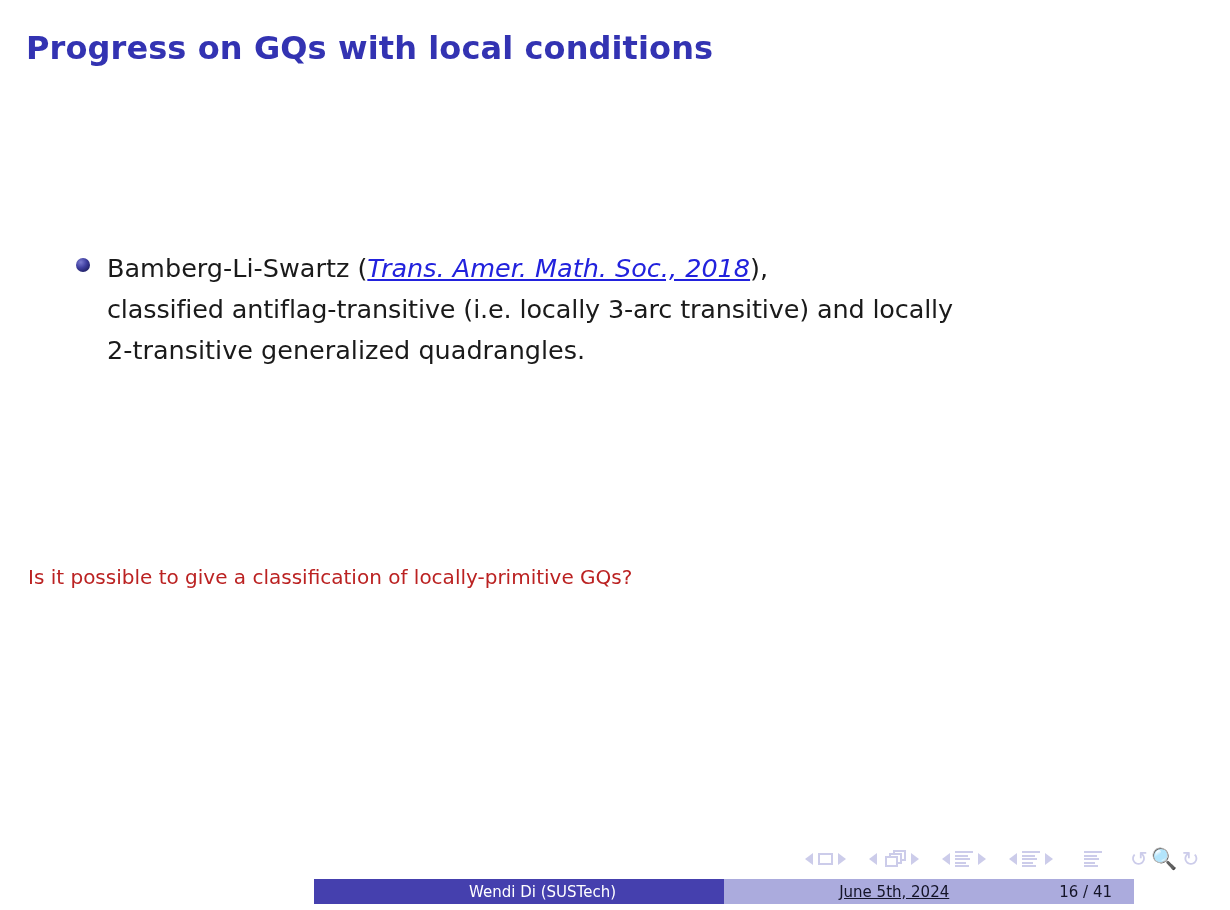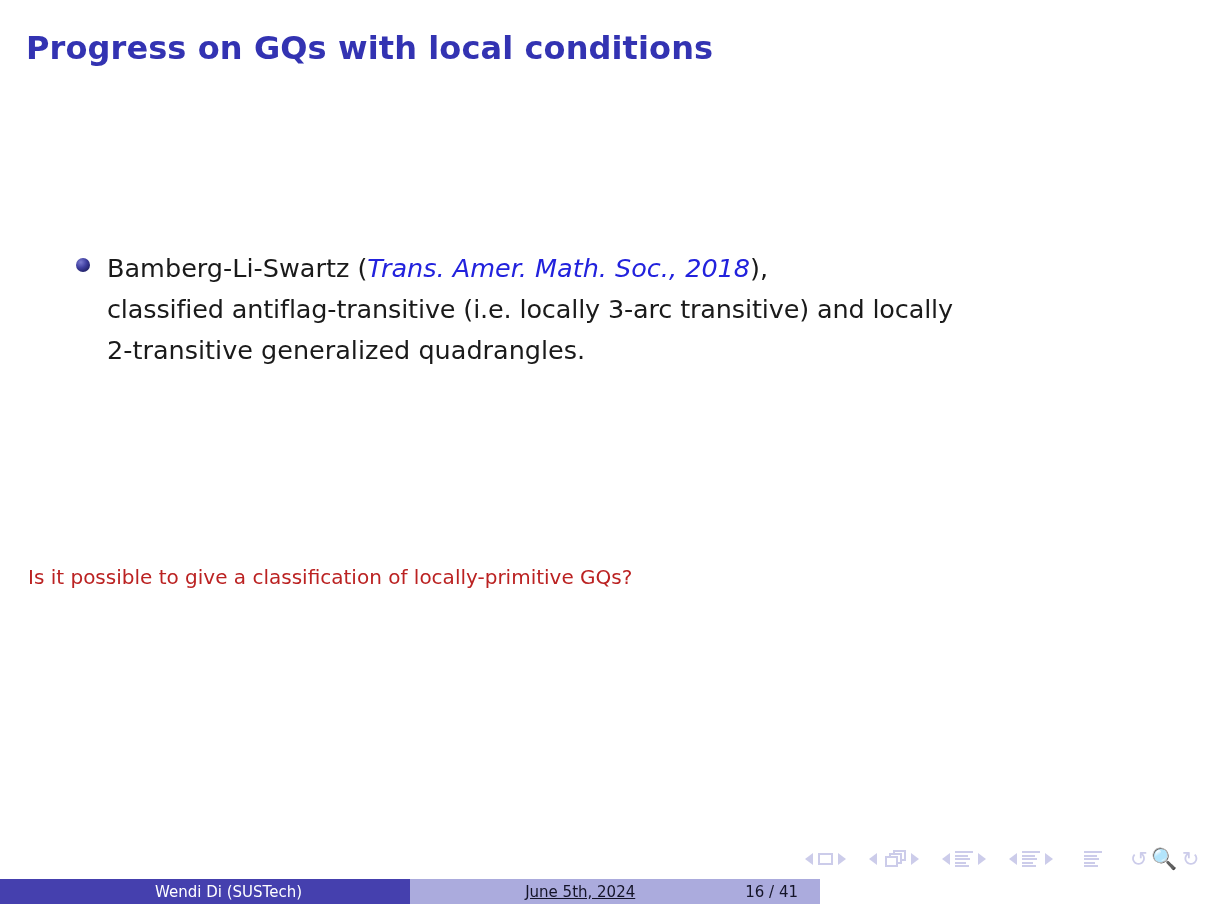--- a/index.html
+++ b/index.html
@@ -64,20 +64,21 @@
     font-size: 25.5px;
     line-height: 41px;
     color: #1a1a1a;
     white-space: nowrap;
   }
   .item-line.narrow { letter-spacing: -0.15px; }
 
   .journal {
     color: #2222DD;
     font-style: italic;
+    text-decoration: underline;
   }
 
   
   #alert-line {
     position: absolute;
     left: 28px;
     top: 559px;
     font-size: 20px;
     line-height: 36px;
     color: #BB2222;
@@ -150,25 +151,26 @@
   .arc-icon {
     font-size: 21px;
     color: #ccccea;
     margin: 0 2px;
     line-height: 1;
   }
 
   
   #footer {
     position: absolute;
-    left: 0;
+    left: 16px;
     top: 879px;
     width: 1118px;
     height: 25px;
     display: flex;
+    justify-content: flex-end;
   }
   .foot-seg {
     height: 25px;
     display: flex;
     align-items: center;
     font-size: 15px;
     box-sizing: border-box;
     overflow: hidden;
   }
   #foot-author {

